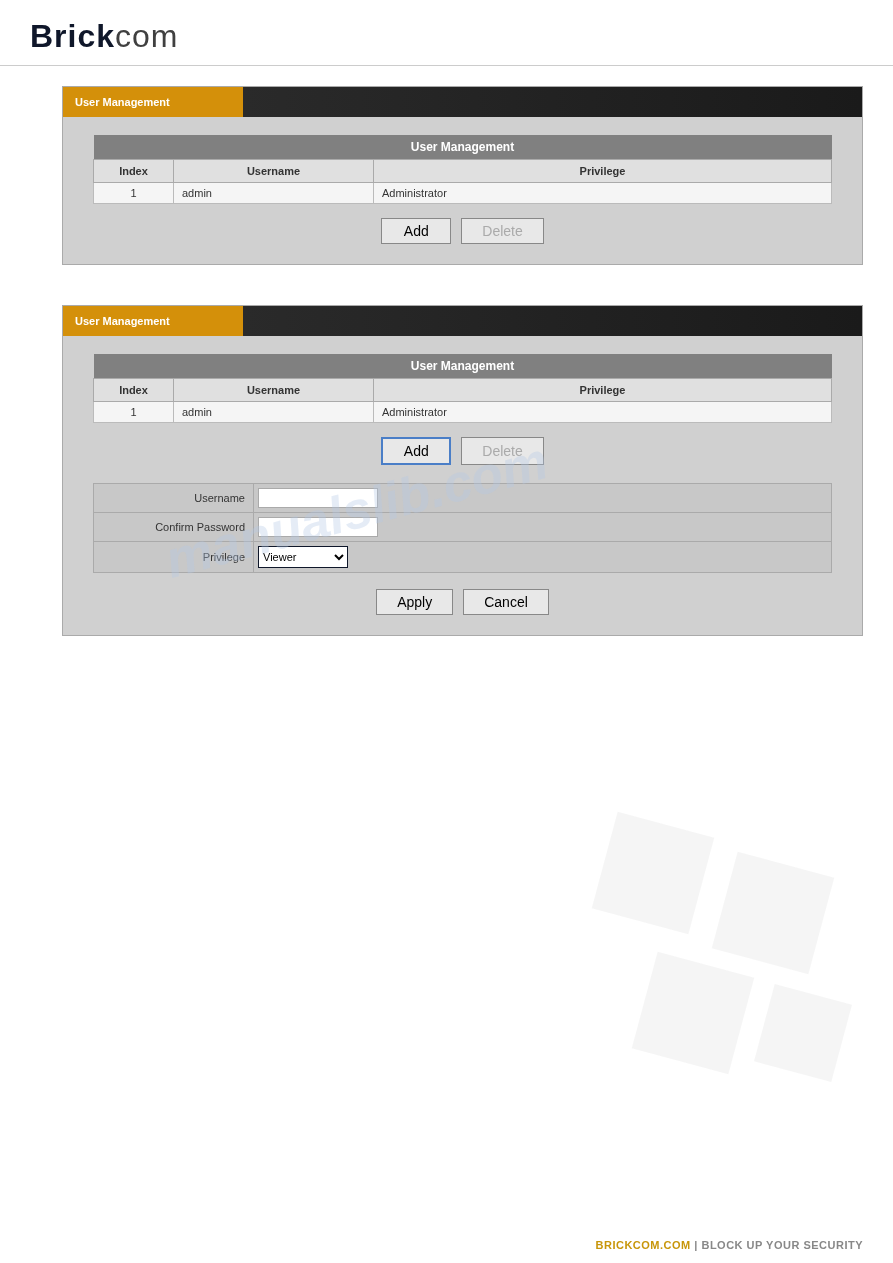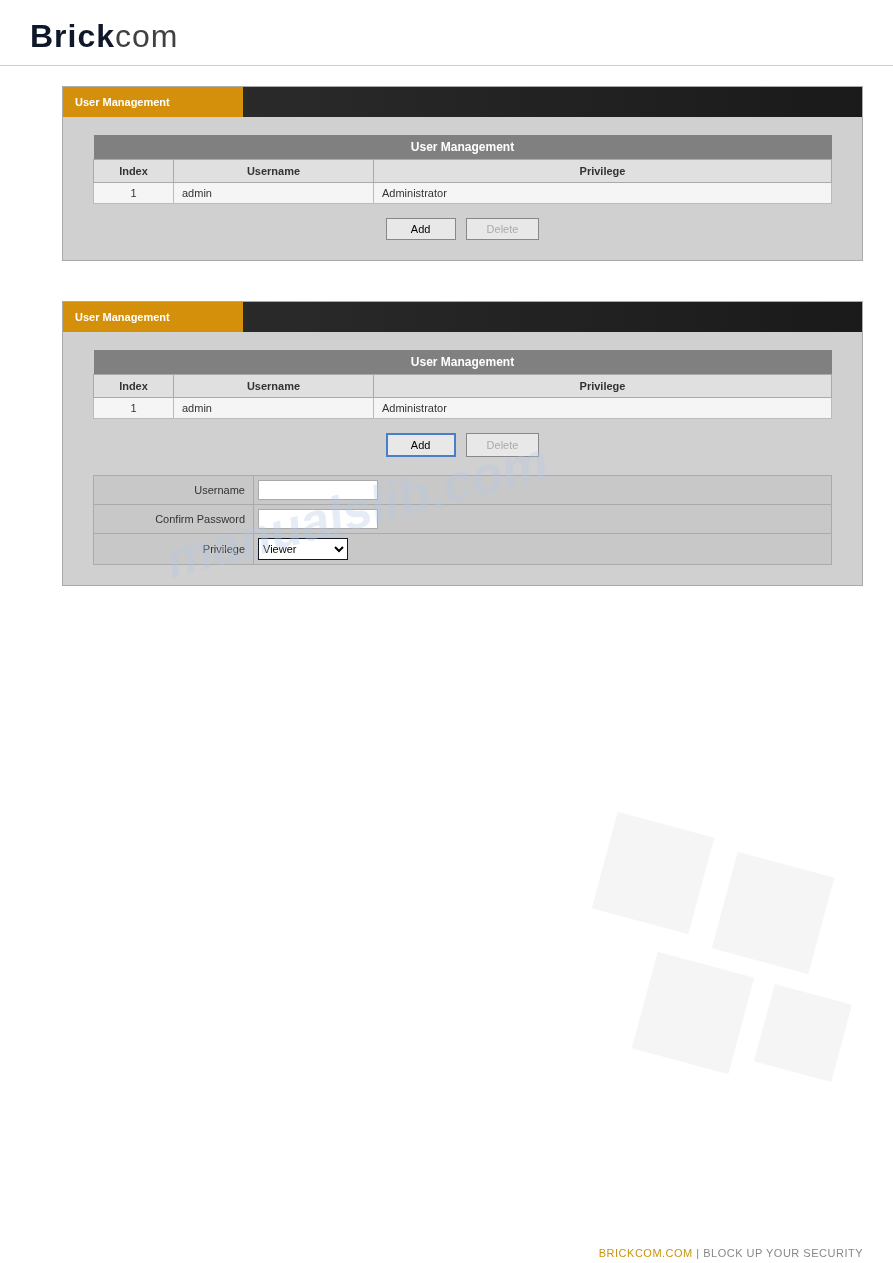--- a/index.html
+++ b/index.html
@@ -107,21 +107,21 @@
     
     .btn-row {
       display: flex;
       justify-content: center;
       gap: 10px;
       margin-top: 10px;
     }
 
     .btn {
       padding: 4px 20px;
-      font-size: 11px;
+      font-size: 14px;
       background: #e8e8e8;
       border: 1px solid #888;
       cursor: pointer;
       min-width: 70px;
       text-align: center;
     }
     .btn:disabled, .btn.disabled {
       color: #aaa;
       cursor: default;
     }
@@ -193,25 +193,25 @@
       width: 350px;
       height: 400px;
       opacity: 0.08;
       pointer-events: none;
       z-index: 1;
     }
 
     
     .footer {
       position: absolute;
-      bottom: 4px;
+      bottom: 12px;
       right: 30px;
       font-size: 11px;
       color: #c8960a;
-      font-weight: normal;
+      font-weight: bold;
       letter-spacing: 0.5px;
       margin-top: 21px;
     }
     .footer span.pipe {
       color: #888;
     }
     .footer span.tagline {
       color: #888;
     }
   </style>
@@ -306,20 +306,24 @@
             <td>
               <select class="form-select">
                 <option>Viewer</option>
                 <option>Operator</option>
                 <option>Administrator</option>
               </select>
             </td>
           </tr>
         </tbody>
           </table>
+        <div class="btn-row" style="margin-top:16px;">
+          <button class="btn">Apply</button>
+          <button class="btn">Cancel</button>
+        </div>
       </div>
     </div>
   </div>
 
 </div>
 
 <div class="watermark">manualslib.com</div>
 
 <svg class="bg-shapes" viewBox="0 0 350 400" xmlns="http://www.w3.org/2000/svg">
   <rect x="60" y="60" width="100" height="100" fill="#888" transform="rotate(15 110 110)"></rect>

